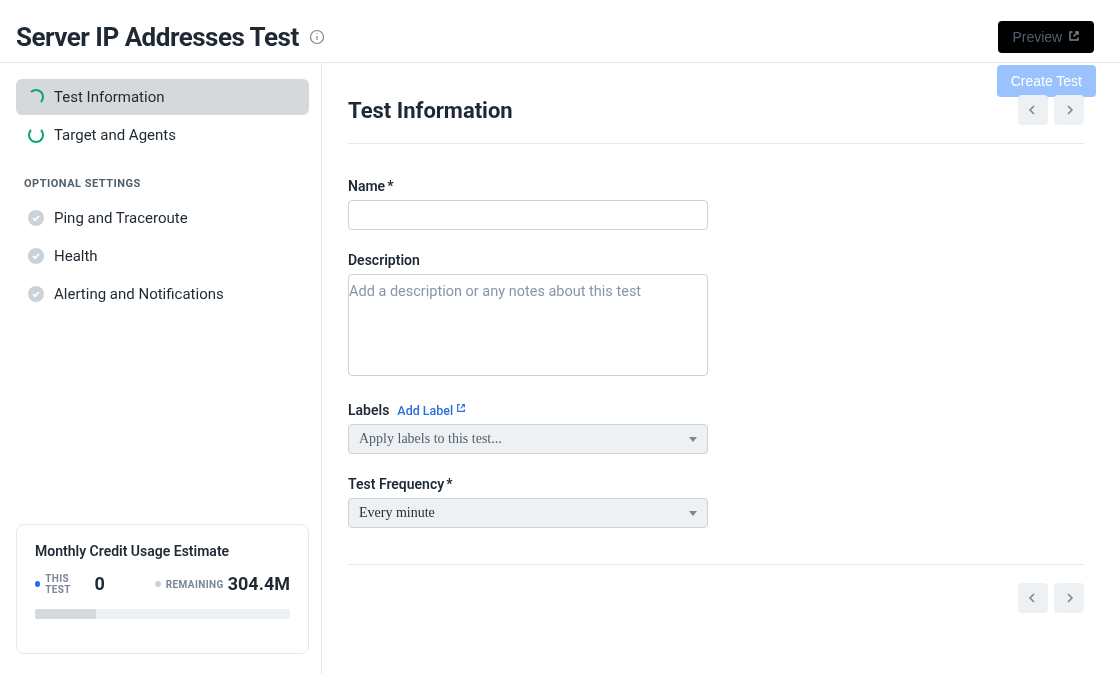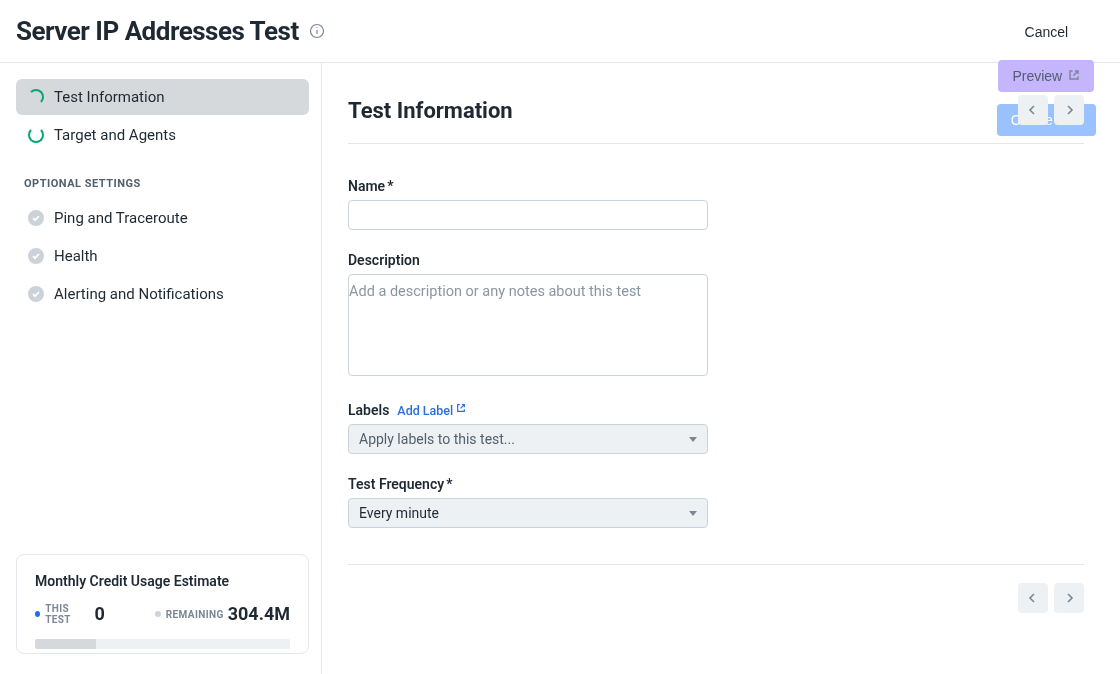--- a/index.html
+++ b/index.html
@@ -1,36 +1,36 @@
 <!DOCTYPE html>
 <html><head>
 <meta charset="utf-8">
 <style>
   * { box-sizing: border-box; margin: 0; padding: 0; }
   html, body { width: 1120px; height: 674px; font-family: -apple-system, BlinkMacSystemFont, "Segoe UI", Roboto, Helvetica, Arial, sans-serif; background: #fff; color: #1f2933; }
-  .header { display: flex; align-items: flex-start; justify-content: space-between; padding: 16px 24px 4px 16px; border-bottom: 1px solid #e4e7eb; height: 63px; }
+  .header { display: flex; align-items: center; justify-content: space-between; padding: 16px 24px 4px 16px; border-bottom: 1px solid #e4e7eb; height: 63px; }
   .title-wrap { display: flex; align-items: center; gap: 10px; }
   .title { font-size: 26px; font-weight: 700; letter-spacing: -0.5px; color: #1f2933; }
   .info-icon { width: 16px; height: 16px; display: flex; align-items: center; justify-content: center; }
   .header-actions { display: flex; align-items: center; gap: 12px; flex-direction: column; }
   .btn { display: inline-flex; align-items: center; gap: 6px; font-size: 14px; font-weight: 500; border-radius: 4px; padding: 8px 14px; cursor: pointer; border: none; }
   .btn-link { background: transparent; color: #1f2933; }
-  .btn-secondary { background: #c4b5fd; color: #52606d; }
+  .btn-secondary { background: #000000; color: #52606d; }
   .btn-primary { background: #99c2ff; color: #fff; }
   .body { display: flex; height: calc(674px - 63px); }
   .sidebar { width: 322px; border-right: 1px solid #e4e7eb; display: flex; flex-direction: column; padding: 16px 12px 20px 16px; }
   .nav { display: flex; flex-direction: column; gap: 2px; }
   .nav-item { display: flex; align-items: center; gap: 10px; padding: 9px 12px; border-radius: 6px; font-size: 15px; color: #1f2933; cursor: pointer; }
   .nav-item.active { background: #d5d9dc; }
   .nav-section { font-size: 11px; font-weight: 700; letter-spacing: 0.5px; color: #52606d; padding: 22px 12px 8px 8px; }
   .spinner { width: 16px; height: 16px; border: 2px solid #09a573; border-radius: 50%; position: relative; }
   .spinner.half { border-left-color: transparent; border-bottom-color: transparent; }
   .chk { width: 16px; height: 16px; border-radius: 50%; background: #cbd2d9; display: flex; align-items: center; justify-content: center; }
   .chk svg { width: 10px; height: 10px; }
-  .usage-card { margin-top: auto; border: 1px solid #e4e7eb; border-radius: 8px; padding: 18px 18px 4px 18px; }
+  .usage-card { margin-top: auto; border: 1px solid #e4e7eb; border-radius: 8px; padding: 18px 18px 34px 18px; }
   .usage-title { font-size: 14px; font-weight: 600; color: #1f2933; margin-bottom: 14px; }
   .usage-row { display: flex; gap: 50px; }
   .usage-col { display: flex; flex-direction: row; gap: 4px; }
   .usage-label { font-size: 10px; font-weight: 700; letter-spacing: 0.4px; color: #7b8794; display: flex; align-items: center; gap: 5px; }
   .dot { width: 6px; height: 6px; border-radius: 50%; }
   .dot.blue { background: #1f6feb; }
   .dot.grey { background: #cbd2d9; }
   .usage-val { font-size: 18px; font-weight: 700; color: #1f2933; }
   .usage-bar { margin-top: 14px; height: 10px; background: #eef1f4; border-radius: 2px; position: relative; overflow: hidden; }
   .usage-bar-fill { height: 100%; background: #d5d9dc; width: 24%; }
@@ -40,21 +40,21 @@
   .nav-btns { display: flex; gap: 6px; }
   .nav-btn { width: 30px; height: 30px; border-radius: 4px; background: #eef1f4; display: flex; align-items: center; justify-content: center; cursor: pointer; }
   .nav-btn svg { width: 12px; height: 12px; }
   .form { padding-top: 34px; display: flex; flex-direction: column; gap: 22px; width: 360px; }
   .field-label { font-size: 14px; font-weight: 600; color: #1f2933; margin-bottom: 6px; display: flex; align-items: center; gap: 8px; }
   .req { color: #1f2933; font-weight: 600; }
   .input { width: 100%; height: 30px; border: 1px solid #cbd2d9; border-radius: 4px; padding: 0 10px; font-size: 14px; font-family: inherit; }
   .textarea { width: 100%; height: 102px; border: 1px solid #cbd2d9; border-radius: 4px; padding: 8px 0; font-size: 14.5px; font-family: inherit; resize: none; color: #1f2933; }
   .textarea::placeholder { color: #8a96a3; }
   .link { color: #2a6fdb; font-size: 12.5px; font-weight: 500; text-decoration: none; display: inline-flex; align-items: flex-start; gap: 3px; cursor: pointer; }
-  .select { width: 100%; height: 30px; background: #eef1f4; border: 1px solid #cbd2d9; border-radius: 4px; padding: 0 10px; font-size: 14px; display: flex; align-items: center; justify-content: space-between; color: #52606d; cursor: pointer; }
+  .select { width: 100%; height: 30px; background: #eef1f4; border: 1px solid #cbd2d9; border-radius: 4px; padding: 0 10px; font-size: 14px; display: flex; align-items: center; justify-content: space-between; color: #52606d; cursor: pointer; font-family: Liberation Serif, serif; }
   .select.val { color: #1f2933; }
   .caret { border-left: 4px solid transparent; border-right: 4px solid transparent; border-top: 5px solid #7b8794; }
   .footer-sep { border-top: 1px solid #e4e7eb; margin-top: 36px; padding-top: 18px; display: flex; justify-content: flex-end; }
 </style>
 </head>
 <body>
 
 <div class="header">
   <div class="title-wrap">
     <h1 class="title">Server IP Addresses Test</h1>

